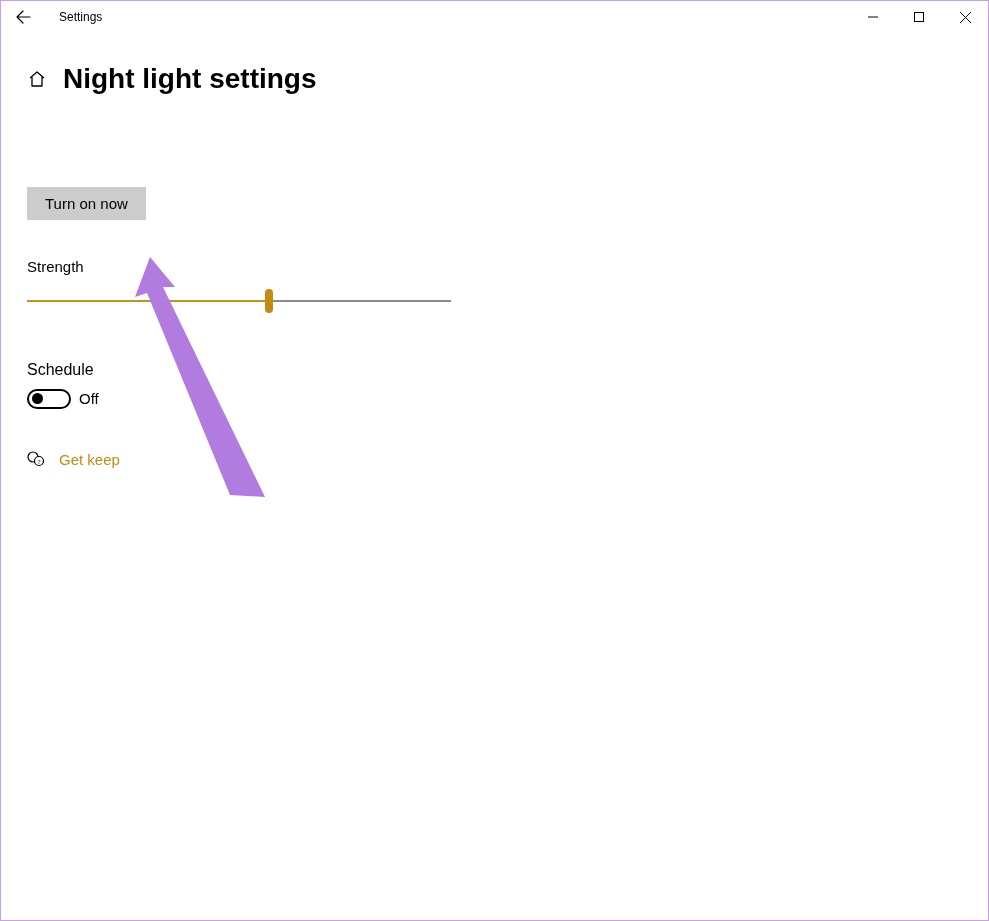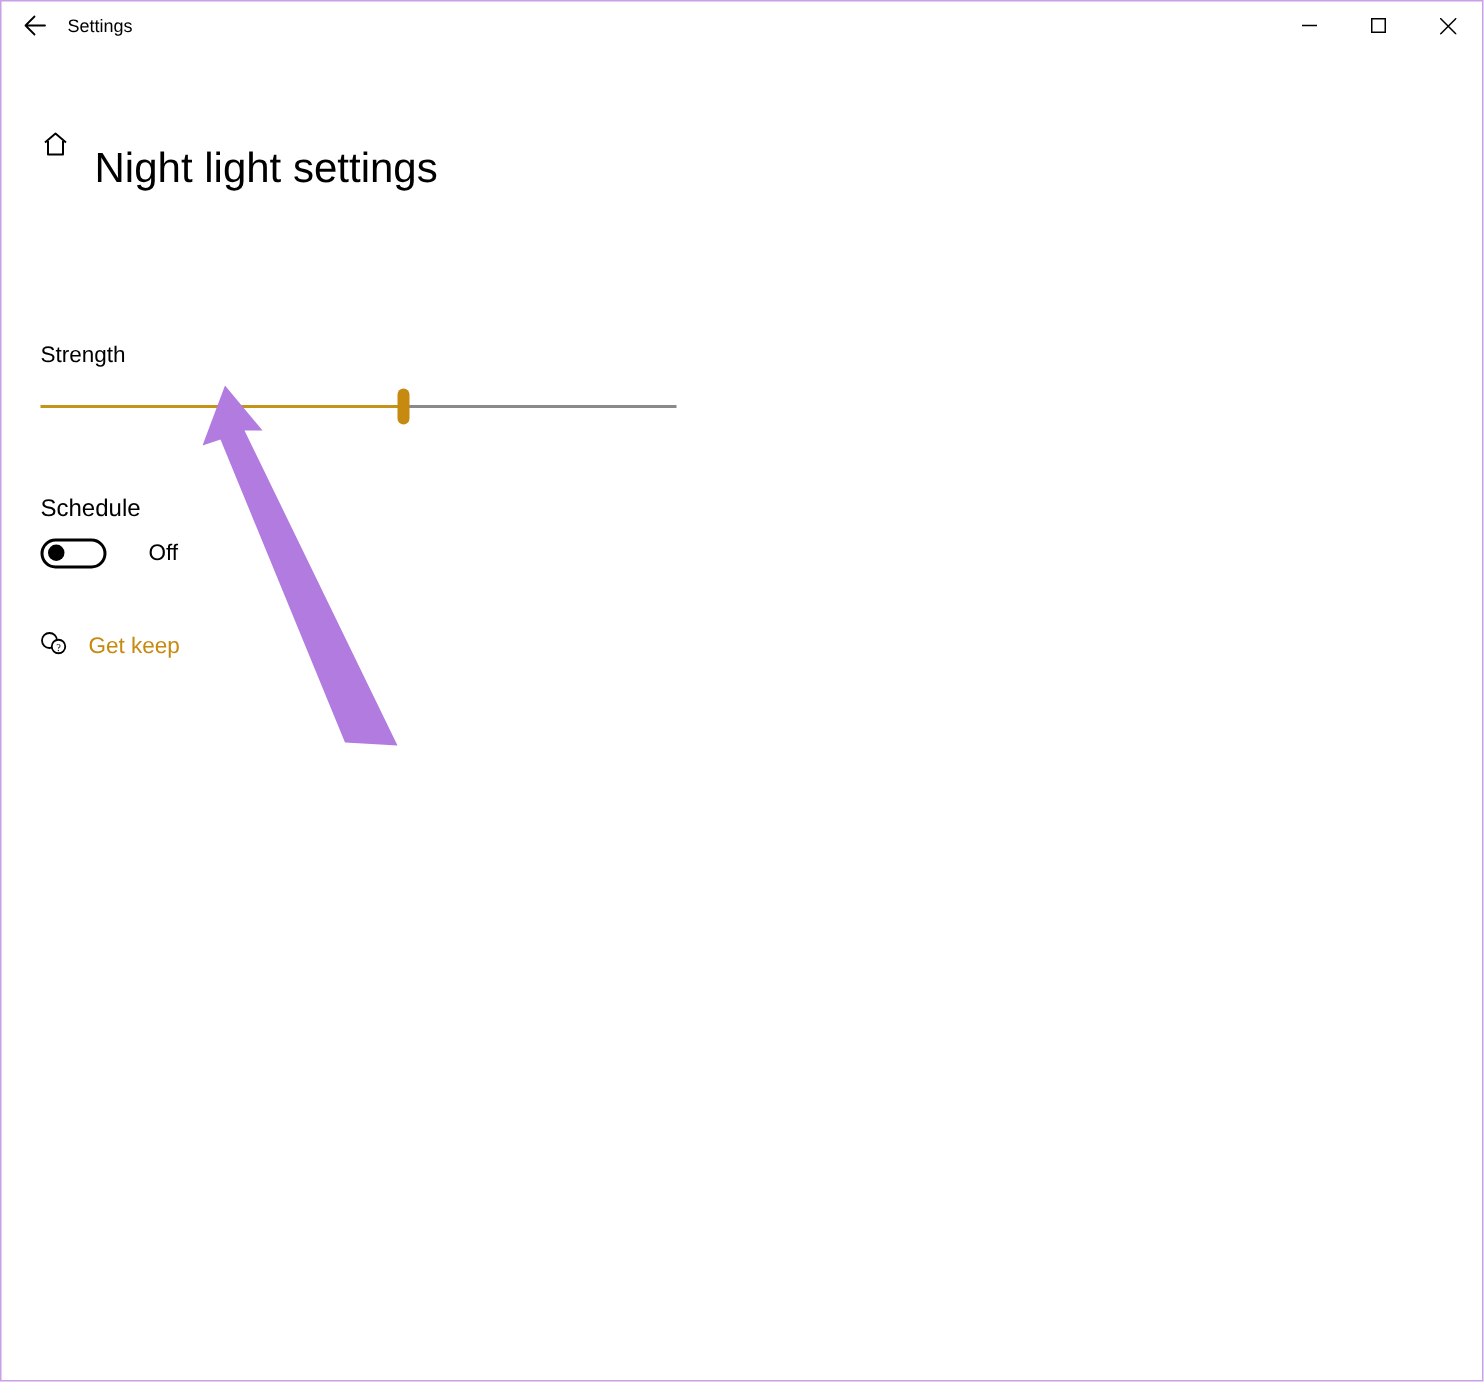--- a/index.html
+++ b/index.html
@@ -23,20 +23,21 @@
     width: 44px;
     height: 32px;
     display: flex;
     align-items: center;
     justify-content: center;
     cursor: pointer;
   }
   .app-title {
     font-size: 12px;
     color: #000;
+    margin-left: 14px;
   }
   .window-controls {
     position: absolute;
     right: 0;
     top: 0;
     display: flex;
     height: 32px;
   }
   .win-btn {
     width: 46px;
@@ -56,22 +57,21 @@
     gap: 16px;
     margin-bottom: 40px;
   }
   .home-icon {
     display: flex;
     align-items: center;
     justify-content: center;
   }
   .page-title {
     font-size: 28px;
-    font-weight: 400;
-    margin-top: 33px;
+    font-weight: 700;
   }
   .description {
     font-size: 15px;
     color: #000;
     line-height: 1.45;
     margin-bottom: 30px;
   }
   .turn-on-btn {
     background: #cccccc;
     border: none;
@@ -120,21 +120,21 @@
     font-weight: 500;
     margin-top: 52px;
   }
   .schedule-label {
     font-size: 15px;
     margin-top: 20px;
   }
   .toggle-row {
     display: flex;
     align-items: center;
-    gap: 28px;
+    gap: 8px;
     margin-top: 10px;
   }
   .toggle {
     width: 44px;
     height: 20px;
     border: 2px solid #000;
     border-radius: 12px;
     position: relative;
     cursor: pointer;
     background: #fff;
@@ -206,20 +206,21 @@
         <path d="M3 9 L10 3 L17 9 M5 8 V17 H15 V8" stroke="#000" stroke-width="1.3" fill="none" stroke-linejoin="round"></path>
       </svg>
     </span>
     <h1 class="page-title">Night light settings</h1>
   </div>
 
   <p class="description">
     <br>
   </p>
 
+  <button class="turn-on-btn">Turn on now</button>
 
   <div class="strength-block">
     <div class="strength-label">Strength</div>
     <div class="slider">
       <div class="slider-track-left" style="width:57%"></div>
       <div class="slider-track-right" style="left:57%"></div>
       <div class="slider-thumb" style="left:calc(57% - 4px)"></div>
     </div>
   </div>
 

